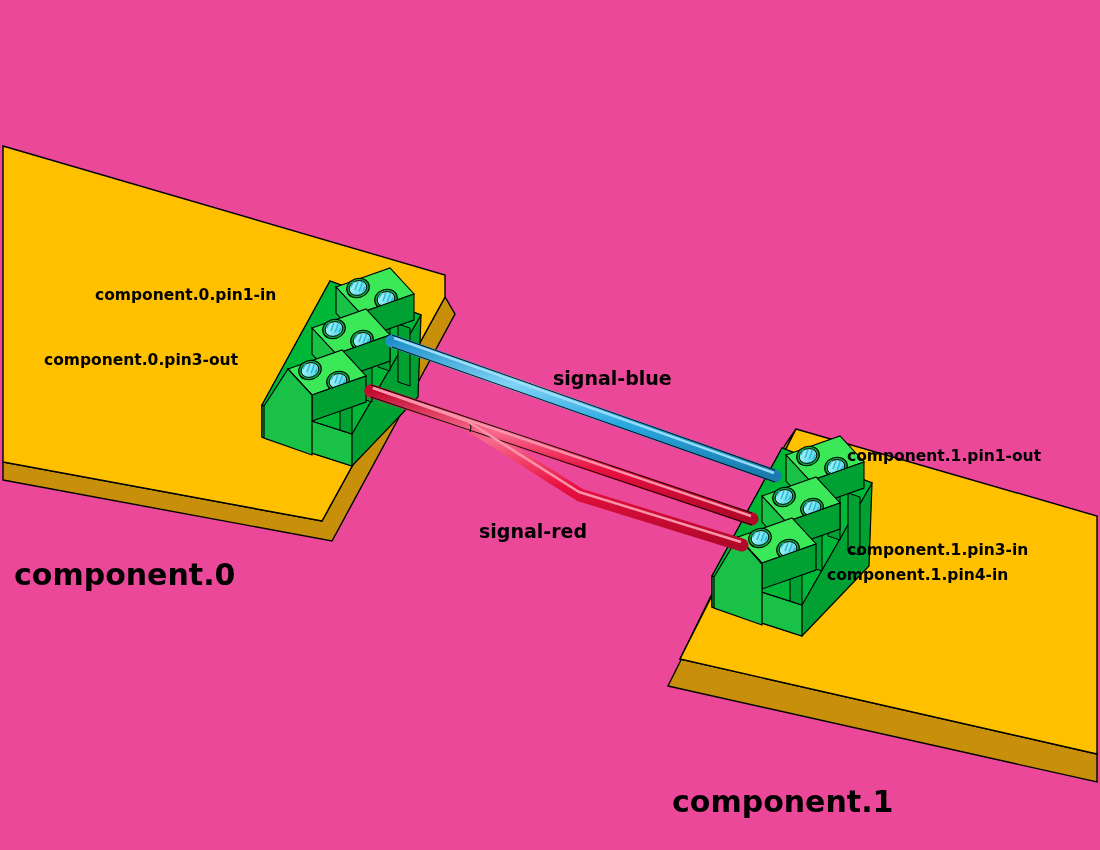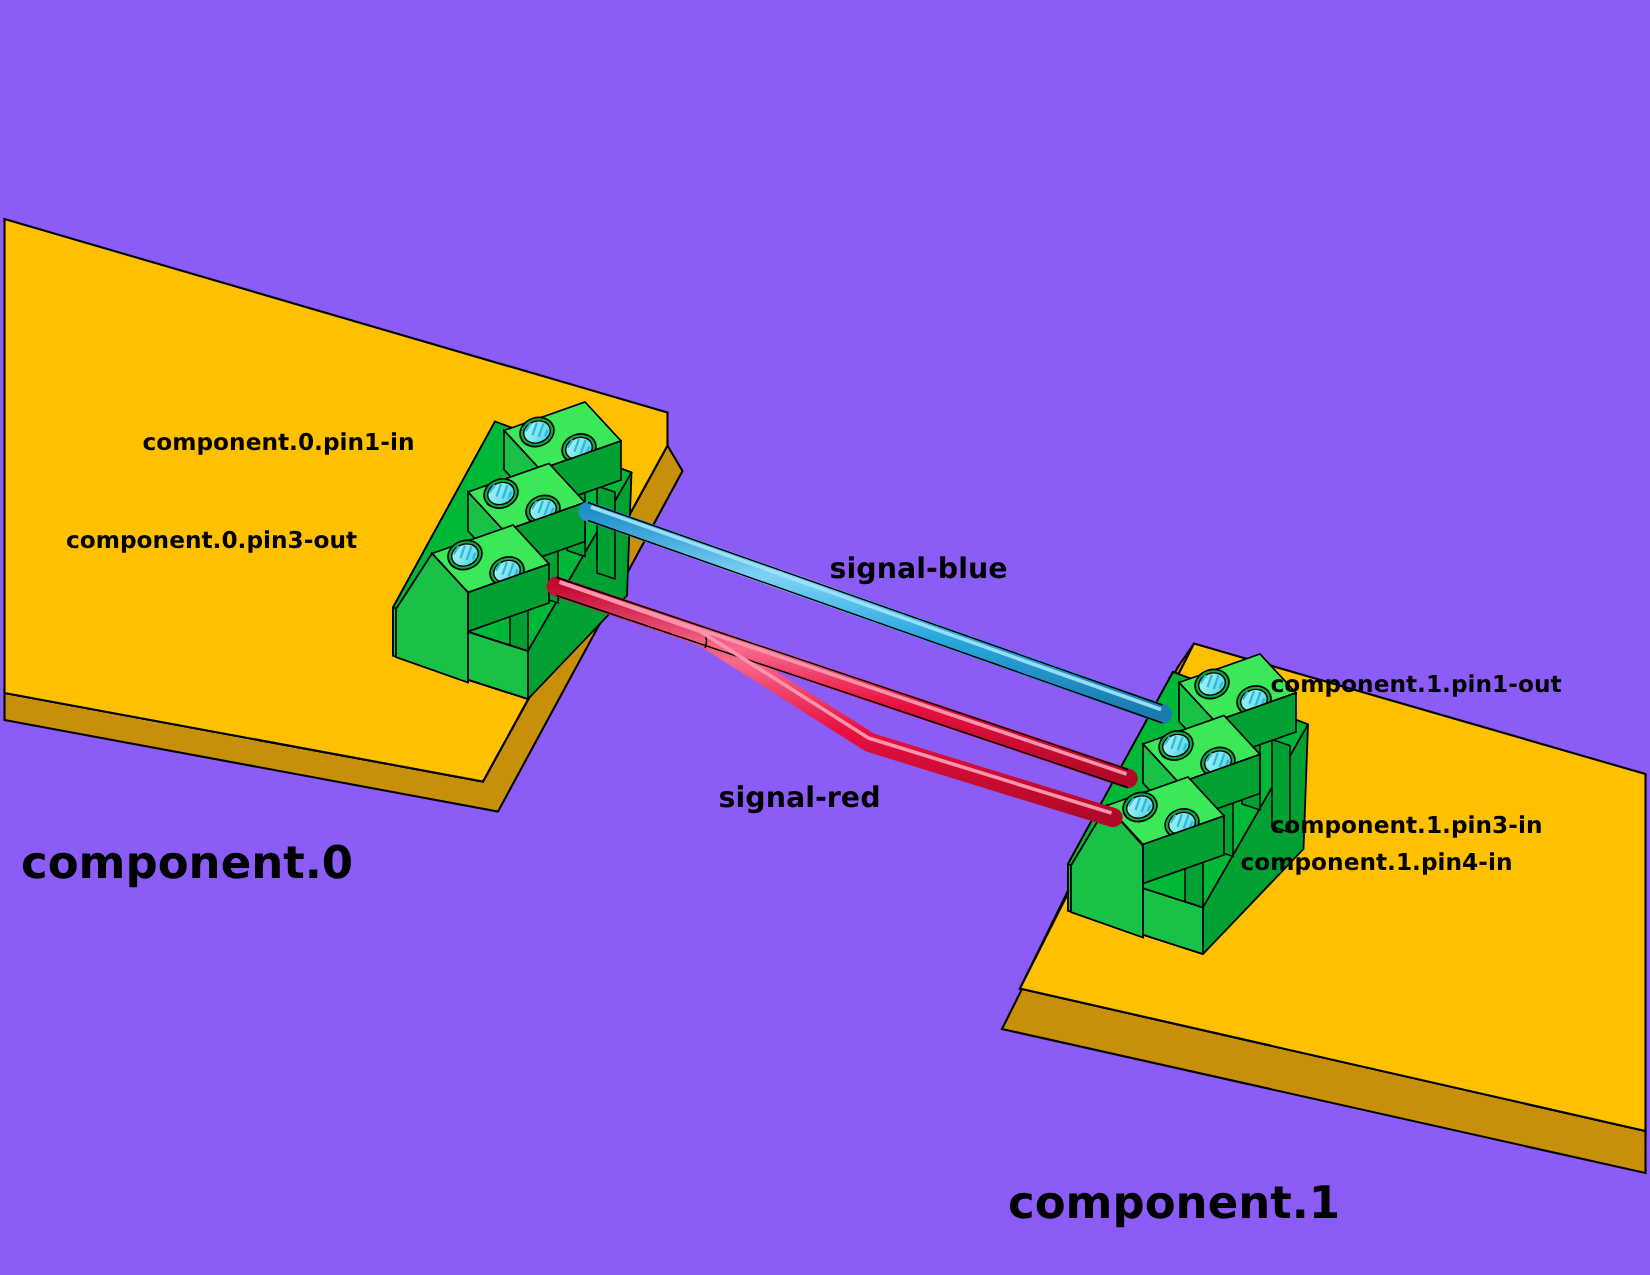--- a/index.html
+++ b/index.html
@@ -1,16 +1,16 @@
 <!DOCTYPE html>
 <html><head>
 <meta charset="utf-8">
 <style>
   html,body{margin:0;padding:0;background:#ffffff;}
-  #stage{position:relative;width:1100px;height:850px;background:#8b5cf6;overflow:hidden;
+  #stage{position:relative;width:1100px;height:850px;background:#ec4899;overflow:hidden;
          font-family:"DejaVu Sans","Liberation Sans",sans-serif;}
   svg{display:block;}
   .lbl{font-family:"DejaVu Sans","Liberation Sans",sans-serif;font-weight:bold;fill:#000000;}
   .pinlbl{font-size:15.5px;}
   .biglbl{font-size:30px;}
   .wirelbl{font-size:19px;}
 </style>
 </head>
 <body>
 

